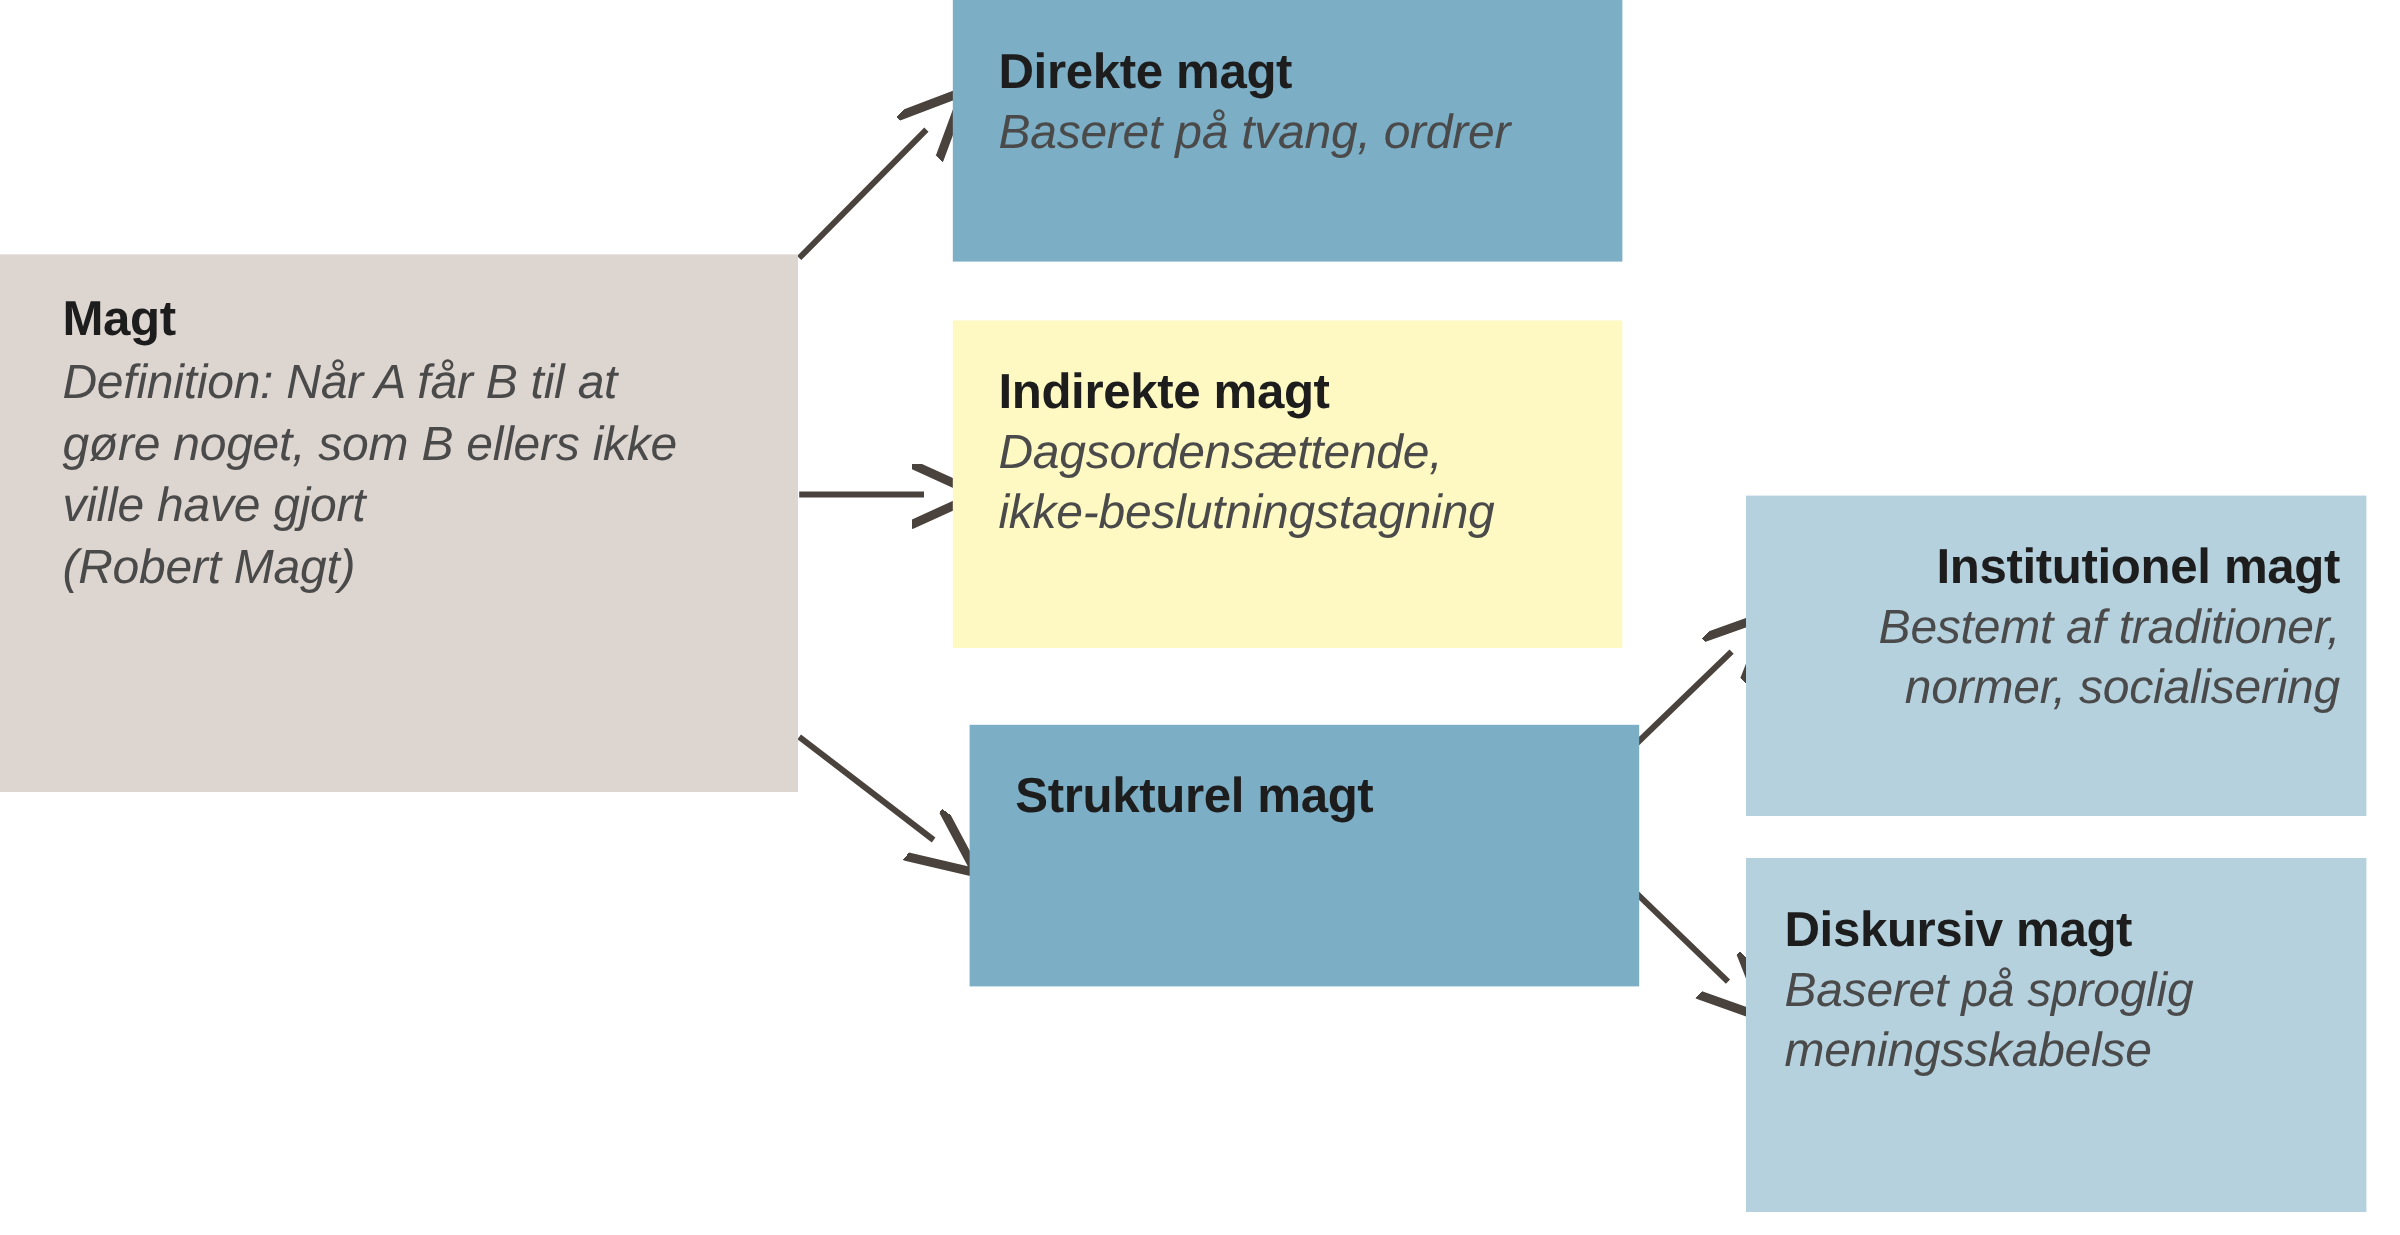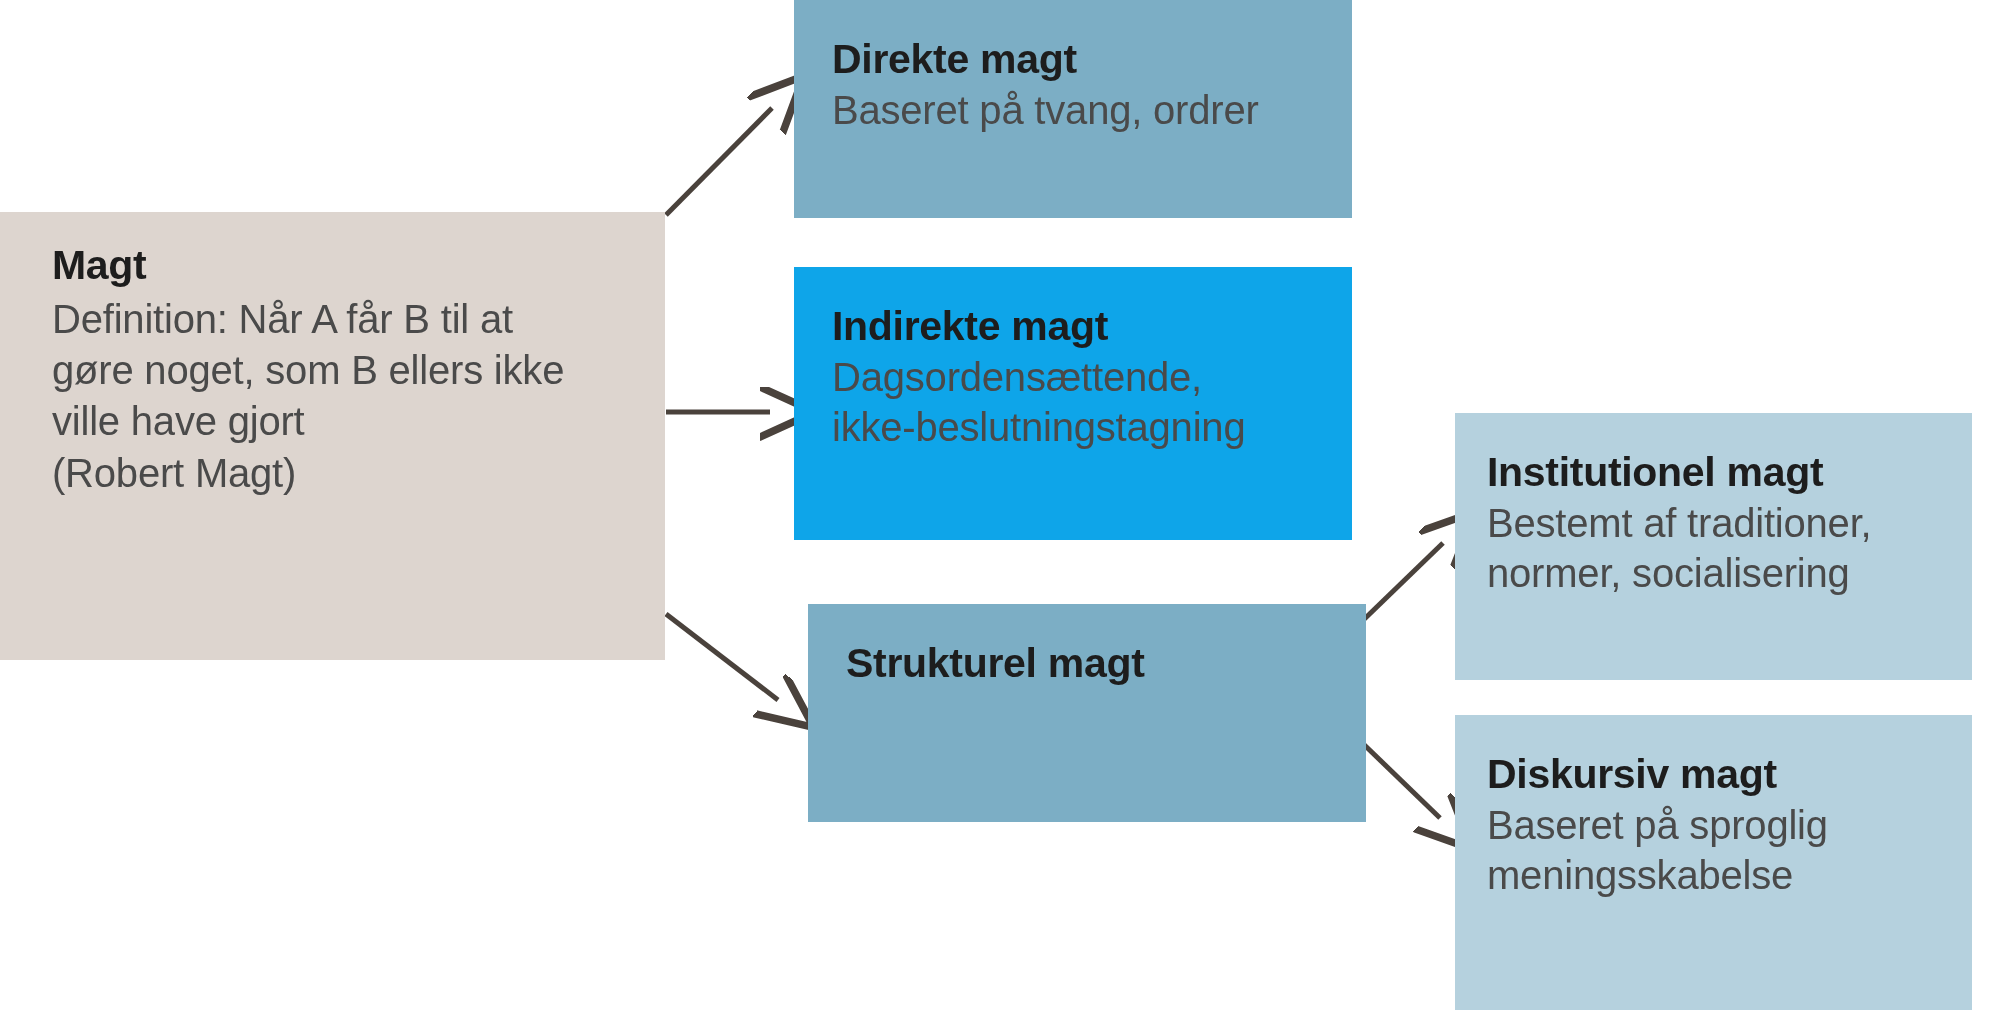--- a/index.html
+++ b/index.html
@@ -28,20 +28,21 @@
     letter-spacing: -0.3px;
     white-space: nowrap;
   }
   .node .desc {
     font-weight: normal;
     font-size: 40px;
     line-height: 1.24;
     color: #4a4a4a;
     letter-spacing: -0.2px;
     margin-top: 2px;
+    font-style: italic;
   }
   .node .desc .line { display: block; white-space: nowrap; }
 
   
   #node-root {
     left: 0px;
     top: 212px;
     width: 665px;
     height: 448px;
     background: #ddd5cf;
@@ -51,32 +52,33 @@
   #node-root .desc { font-size: 40px; line-height: 1.28; margin-top: 4px; }
 
   
   #node-direkte {
     left: 794px; top: -40px; width: 558px; height: 258px;
     background: #7caec5;
     padding-top: 74px;
   }
   #node-indirekte {
     left: 794px; top: 267px; width: 558px; height: 273px;
-    background: #0ea5e9;
+    background: #fef9c3;
   }
   #node-strukturel {
     left: 808px; top: 604px; width: 558px; height: 218px;
     background: #7caec5;
   }
 
   
   #node-institutionel {
     left: 1455px; top: 413px; width: 517px; height: 267px;
     background: #b5d1de;
     padding: 34px 22px 20px 32px;
+    text-align: right;
   }
   #node-diskursiv {
     left: 1455px; top: 715px; width: 517px; height: 295px;
     background: #b5d1de;
     padding: 34px 22px 10px 32px;
   }
 
   #arrow-layer {
     position: absolute;
     left: 0; top: 0;

